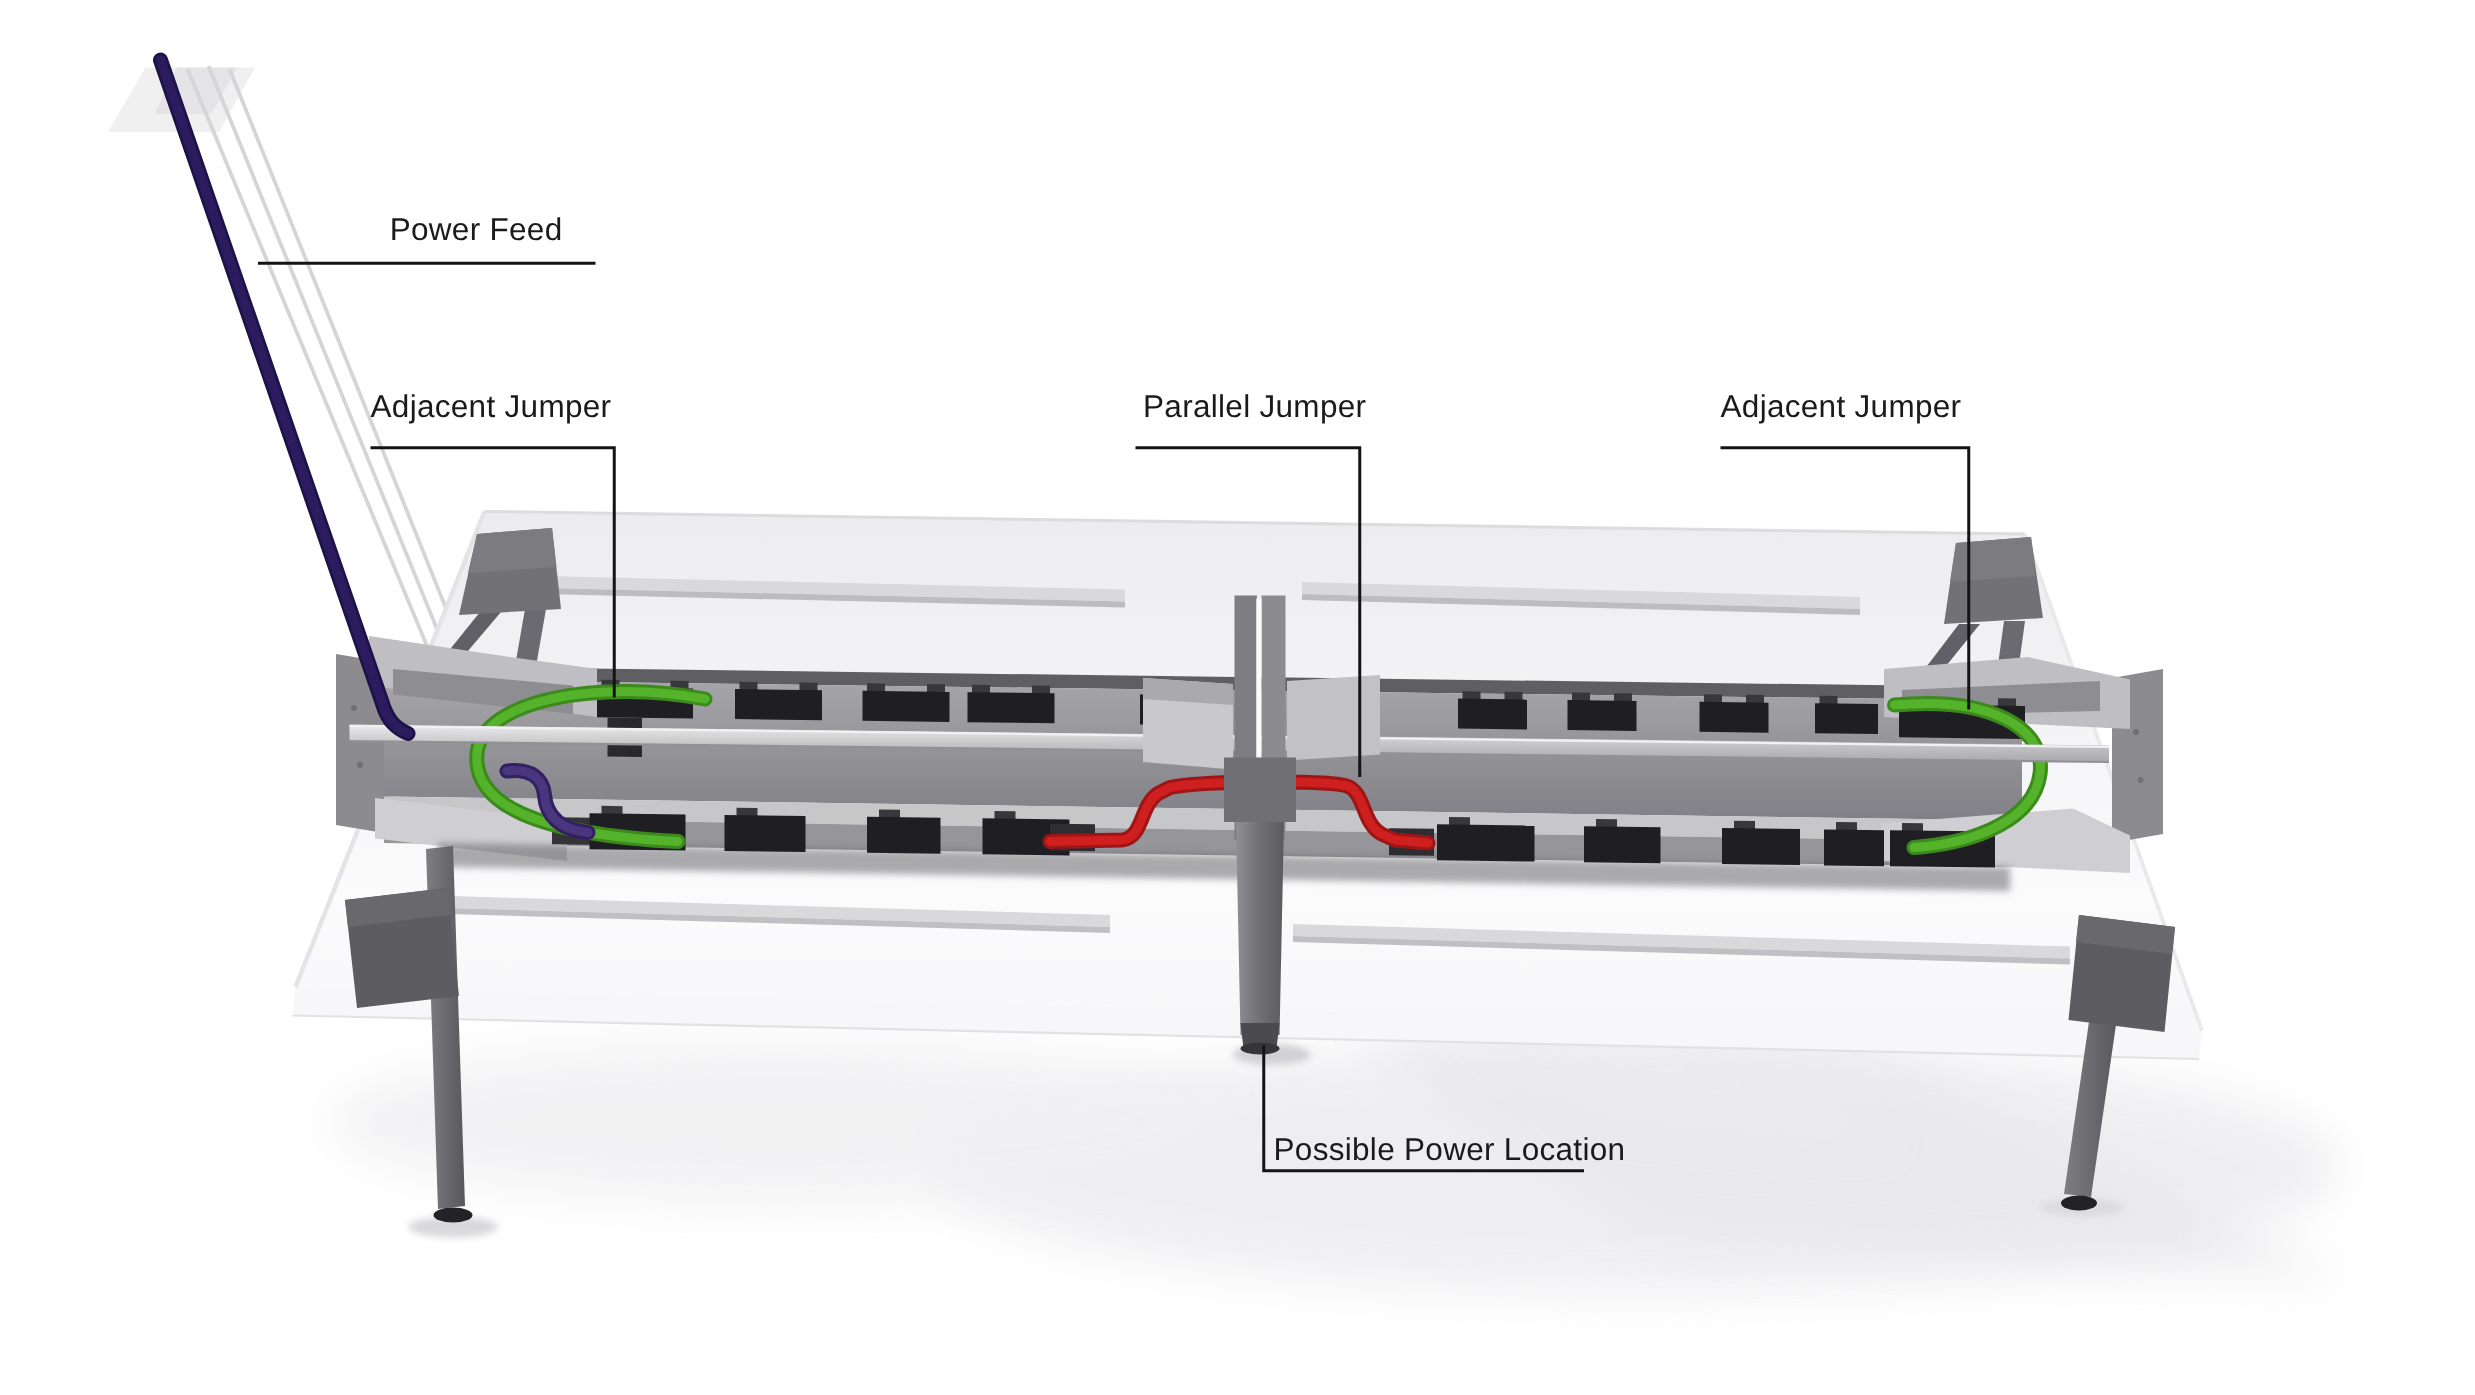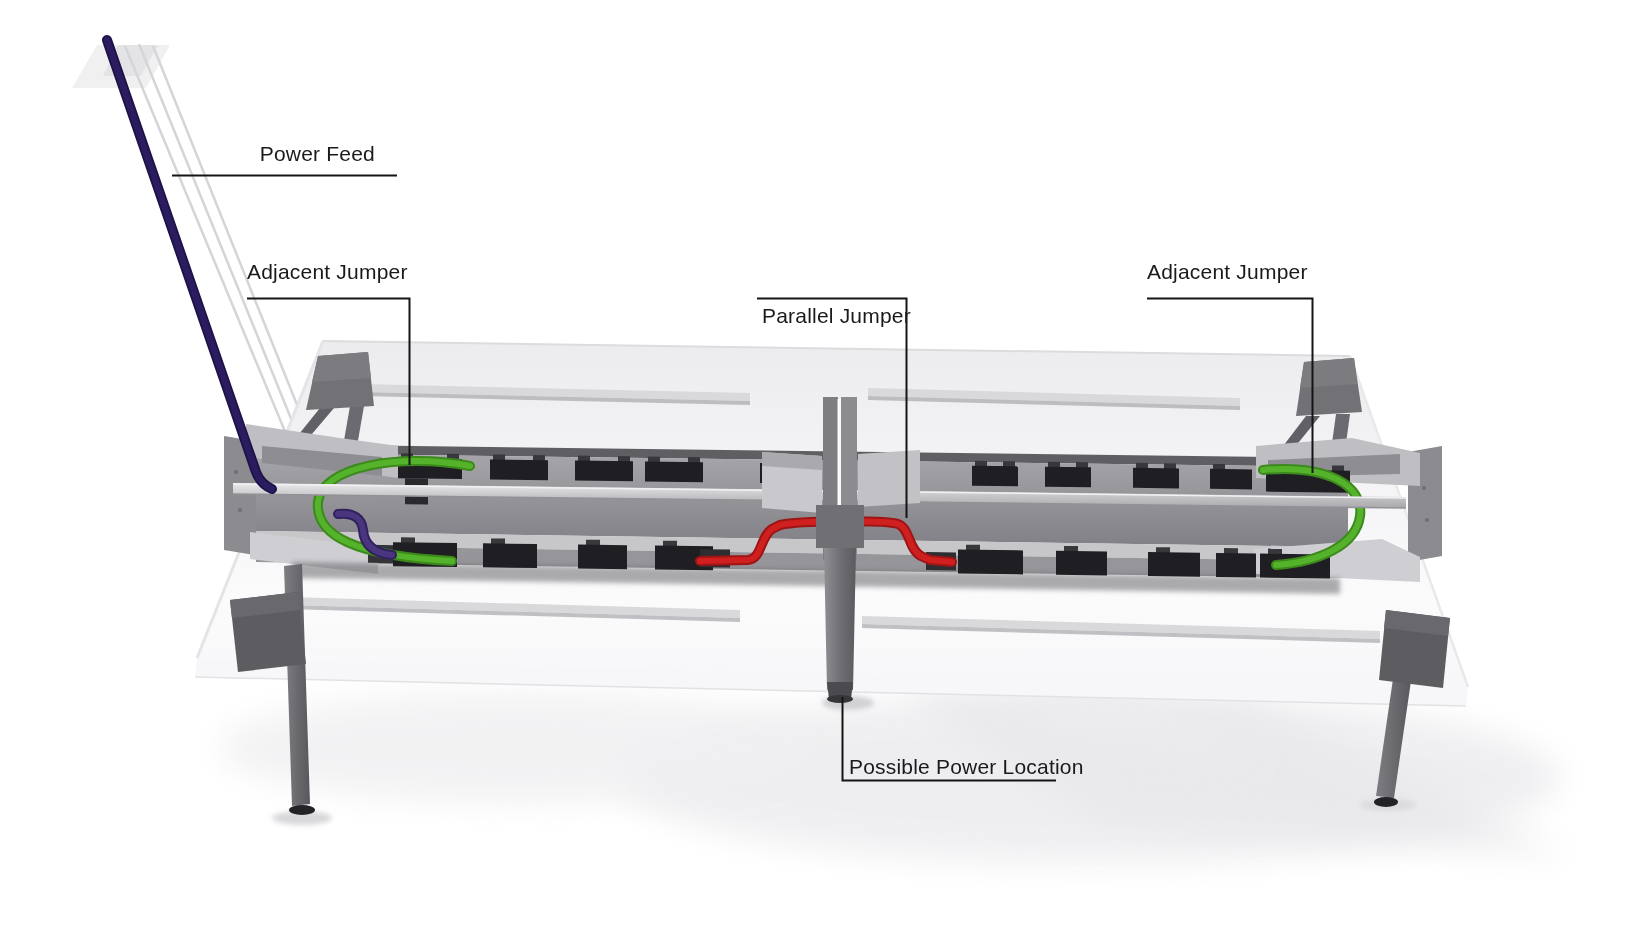--- a/index.html
+++ b/index.html
@@ -258,17 +258,17 @@
     <path class="leader" d="M172,175.5 H397"></path>
     <path class="leader" d="M247,298.5 H409.5 V465"></path>
     <path class="leader" d="M757,298.5 H906.5 V518"></path>
     <path class="leader" d="M1147,298.5 H1312.5 V473"></path>
     <path class="leader" d="M842.5,697 V780.5 H1056"></path>
   </g>
 </svg>
 
 <div class="diagram-label lbl-right" style="left:172px;top:142px;width:203px;">Power Feed</div>
 <div class="diagram-label" style="left:247px;top:260px;">Adjacent Jumper</div>
-<div class="diagram-label" style="left:762px;top:260px;margin-top:44px;">Parallel Jumper</div>
+<div class="diagram-label" style="left:762px;top:260px;">Parallel Jumper</div>
 <div class="diagram-label" style="left:1147px;top:260px;">Adjacent Jumper</div>
 <div class="diagram-label" style="left:849px;top:755px;">Possible Power Location</div>
 
 </div>
 
 </body></html>

